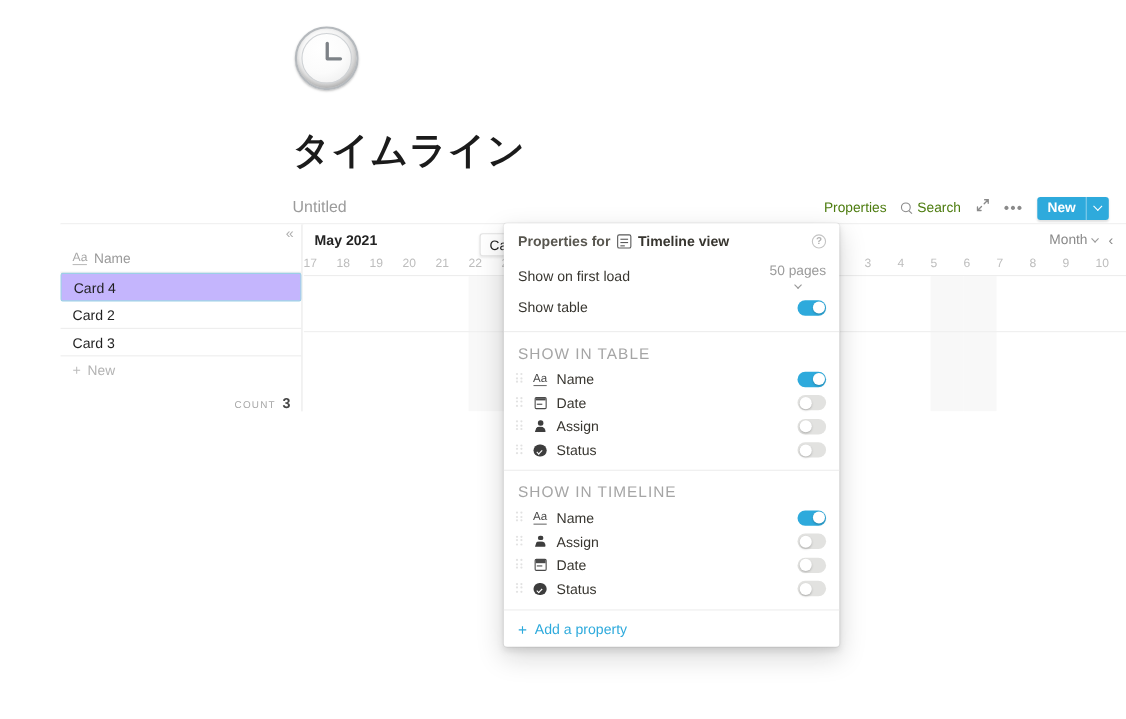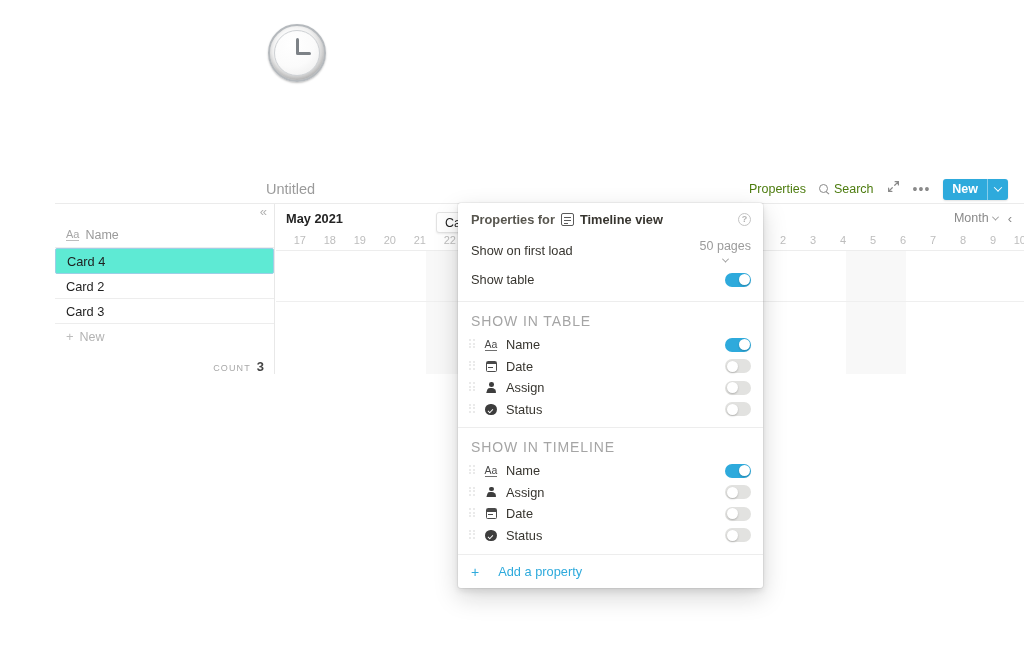--- a/index.html
+++ b/index.html
@@ -109,21 +109,21 @@
   .th-label { font-size: 12.5px; color: #9a9a9a; }
   .ic-aa {
     font-size: 11px; color: #a6a6a6; border-bottom: 1px solid #bdbdbd;
     line-height: 11px; padding-bottom: 0px; display: inline-block;
   }
   .tr {
     height: 25px; display: flex; align-items: center; padding-left: 11px;
     font-size: 12.8px; color: #1f1f1f; border-bottom: 1px solid #ededed;
   }
   .tr.selected {
-    background: #5eead4; border: 1.2px solid #9ccfe6; border-radius: 2px;
+    background: #c4b5fd; border: 1.2px solid #9ccfe6; border-radius: 2px;
     height: 26px;
   }
   .tr-new {
     height: 25px; display: flex; align-items: center; gap: 6px; padding-left: 11px;
     font-size: 12.5px; color: #b3b3b3;
   }
   .plus-sm { font-size: 13px; color: #bdbdbd; line-height: 12px; }
   .count-row {
     display: flex; align-items: baseline; justify-content: flex-end; gap: 6px;
     padding: 10px 10px 0 0;
@@ -150,21 +150,21 @@
     border-right: 1.4px solid #9a9a9a; border-bottom: 1.4px solid #9a9a9a;
     transform: rotate(45deg) translate(-1px,-1px);
   }
   .tl-prev { font-size: 13px; color: #8a8a8a; line-height: 13px; }
   .tl-days {
     position: absolute; left: 0; top: 26px; height: 20px; width: 100%;
     display: flex;
   }
   .tl-day {
     width: 30px; flex: 0 0 30px; font-size: 11px; color: #bdbdbd;
-    text-align: right; line-height: 20px;
+    text-align: left; line-height: 20px;
   }
   .tl-grid {
     position: absolute; left: 0; top: 46px; right: 0; bottom: 0;
     display: flex; border-top: 1px solid #ededed;
   }
   .tl-col { width: 30px; flex: 0 0 30px; height: 100%; }
   .tl-col.weekend { background: #f8f8f8; }
   .tl-rowline {
     position: absolute; left: 0; right: 0; top: 97px; height: 1px; background: #efefef;
   }
@@ -274,34 +274,35 @@
     border-radius: 50%; background: #fff; box-shadow: 0 1px 2px rgba(0,0,0,.22);
     transition: left .15s;
   }
   .toggle.on { background: #2eaadc; }
   .toggle.on .knob { left: 13.5px; }
   .pop-foot {
     border-top: 1px solid #ededed; height: 34px; display: flex; align-items: center;
     padding: 0 13px; gap: 7px; margin-top: 8px;
   }
   .pop-foot .plus { font-size: 14px; color: #2eaadc; line-height: 12px; }
-  .pop-foot .lnk { font-size: 12.8px; color: #2eaadc; margin-left: 12px; }
+  .pop-foot .lnk { font-size: 12.8px; color: #2eaadc; }
 </style>
 </head>
 <body>
 
 <div class="page">
 
   <div class="page-head">
     <div class="emoji-clock">
       <div class="face"></div>
       <div class="inner"></div>
       <div class="hand-h"></div>
       <div class="hand-m"></div>
     </div>
+    <div class="page-title">タイムライン</div>
   </div>
 
   <div class="toolbar">
     <div class="view-name">Untitled</div>
     <div class="tb-right">
       <div class="tb-item">Properties</div>
       <div class="tb-item tb-search">
         <span class="icon-search"></span>
         <span>Search</span>
       </div>

